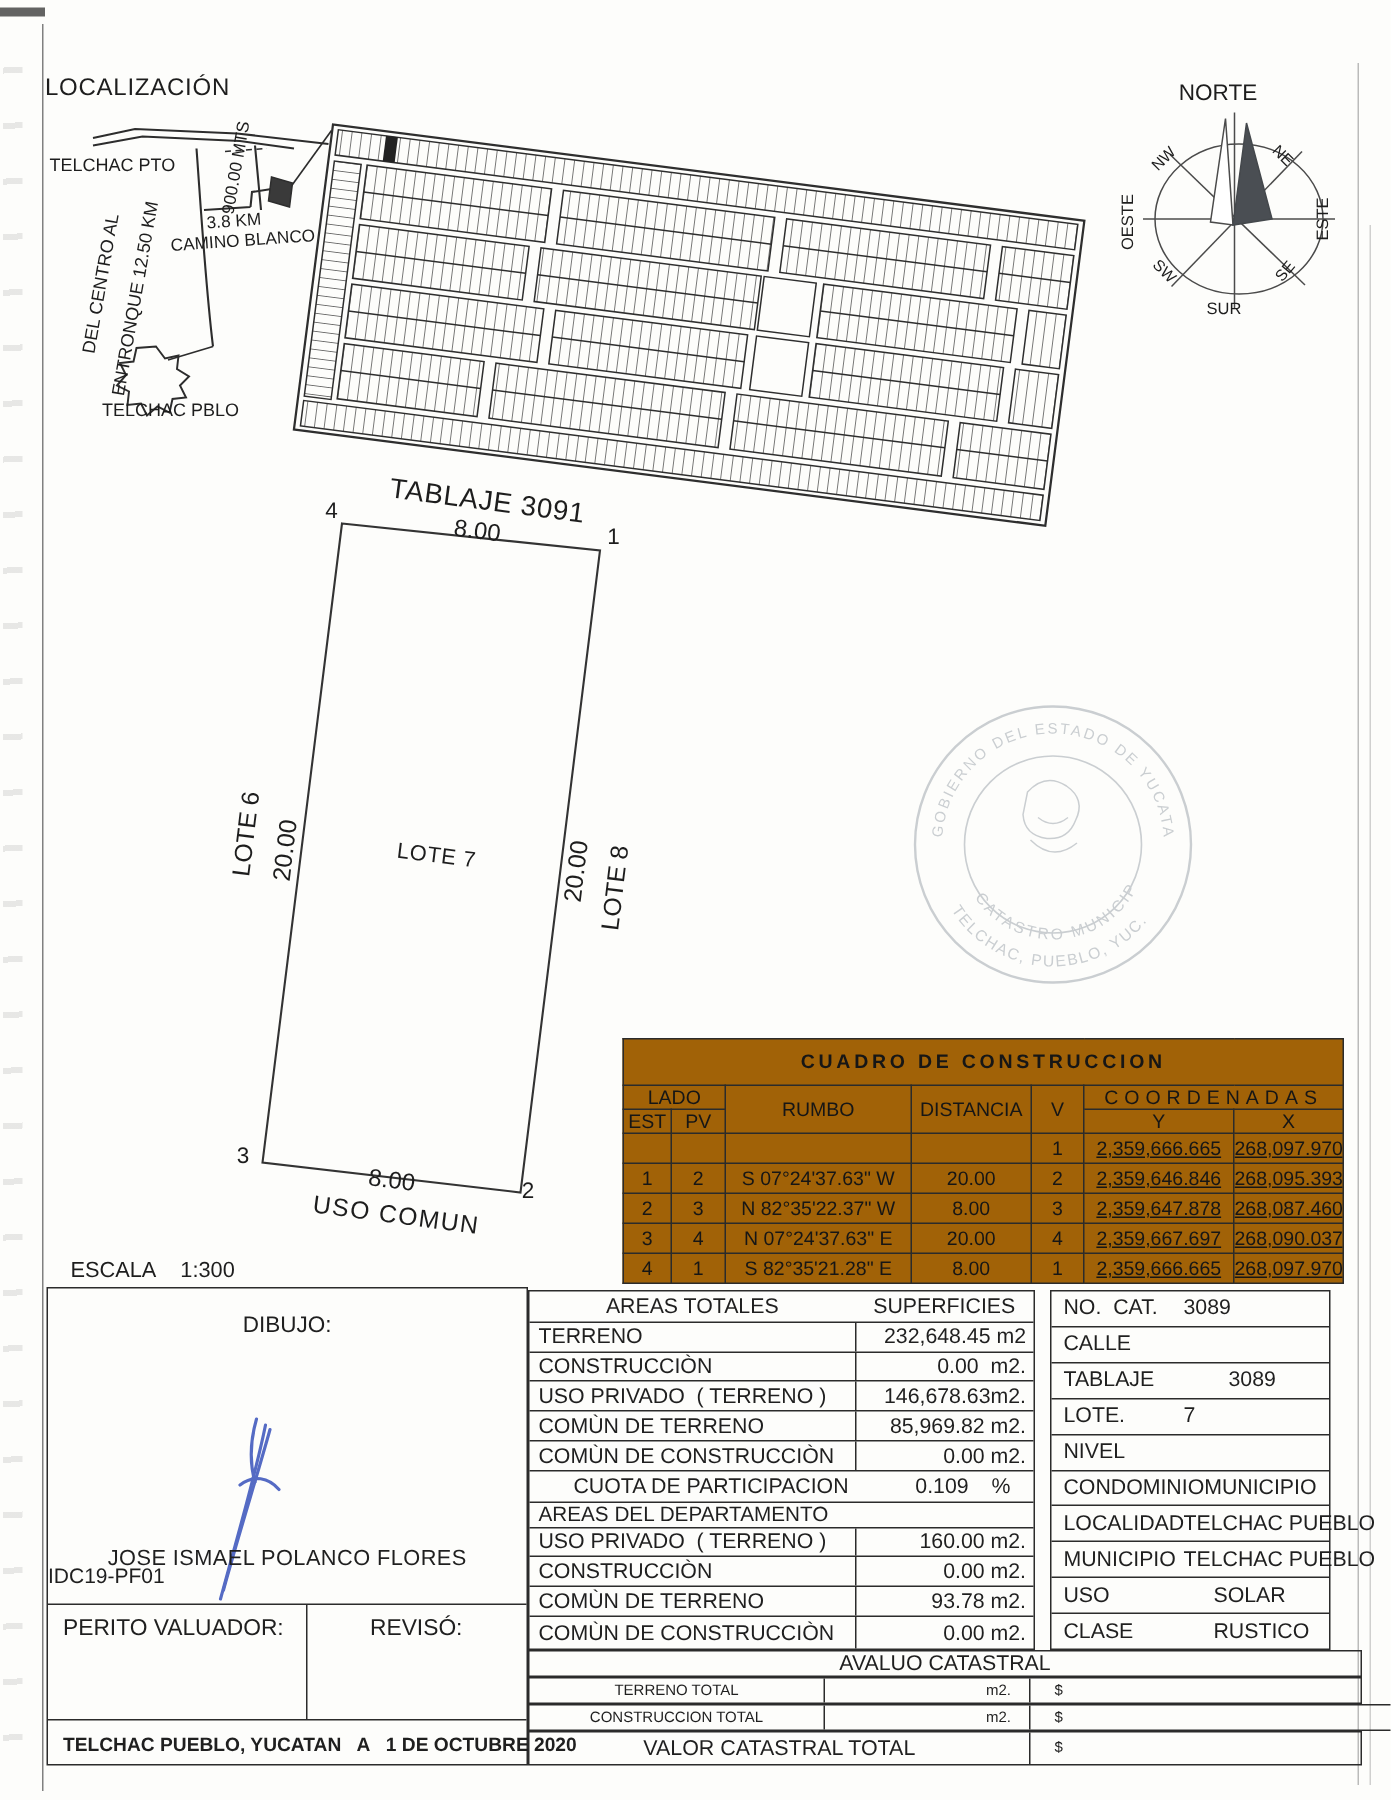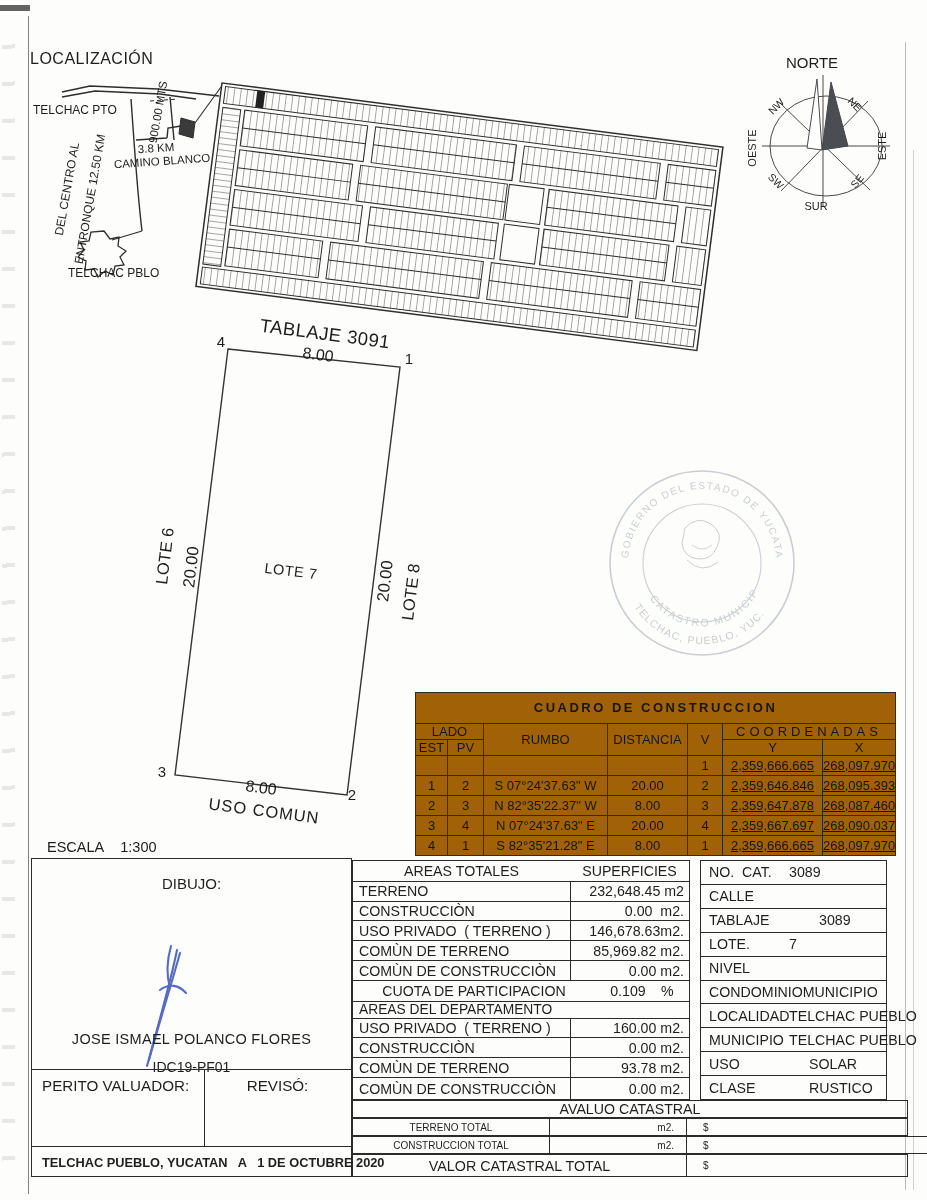--- a/index.html
+++ b/index.html
@@ -263,21 +263,21 @@
           <td class="dat">1</td>
           <td class="dat num">2,359,666.665</td>
           <td class="dat num">268,097.970</td>
     </tr>
   </tbody>
     </table>
 
   <div class="fbox" style="left:31px;top:858px;width:321px;height:319px;">
     <div style="position:absolute;top:16px;width:100%;text-align:center;font-size:15px;">DIBUJO:</div>
     <div style="position:absolute;top:172px;width:100%;text-align:center;font-size:14.5px;letter-spacing:.3px;">JOSE ISMAEL POLANCO FLORES</div>
-    <div style="position:absolute;top:200px;width:100%;text-align:center;font-size:14px;">IDC19-PF01</div>
+    <div style="position:absolute;top:183px;width:100%;font-size:14px;">IDC19-PF01</div>
     <div style="position:absolute;top:210px;left:0;width:100%;height:77px;border-top:1.2px solid #2b2b2b;box-sizing:border-box;">
       <div style="position:absolute;left:172px;top:0;height:100%;border-left:1.2px solid #2b2b2b;"></div>
       <div style="position:absolute;left:10px;top:7px;font-size:15.2px;">PERITO VALUADOR:</div>
       <div style="position:absolute;left:172px;top:7px;width:147px;text-align:center;font-size:15.2px;">REVISÓ:</div>
     </div>
     <div style="position:absolute;top:287px;left:0;width:100%;height:32px;border-top:1.2px solid #2b2b2b;box-sizing:border-box;display:flex;align-items:center;">
       <span style="padding-left:10px;font-size:12.8px;font-weight:700;white-space:pre;">TELCHAC PUEBLO, YUCATAN   A   1 DE OCTUBRE 2020</span>
     </div>
   </div>
 

